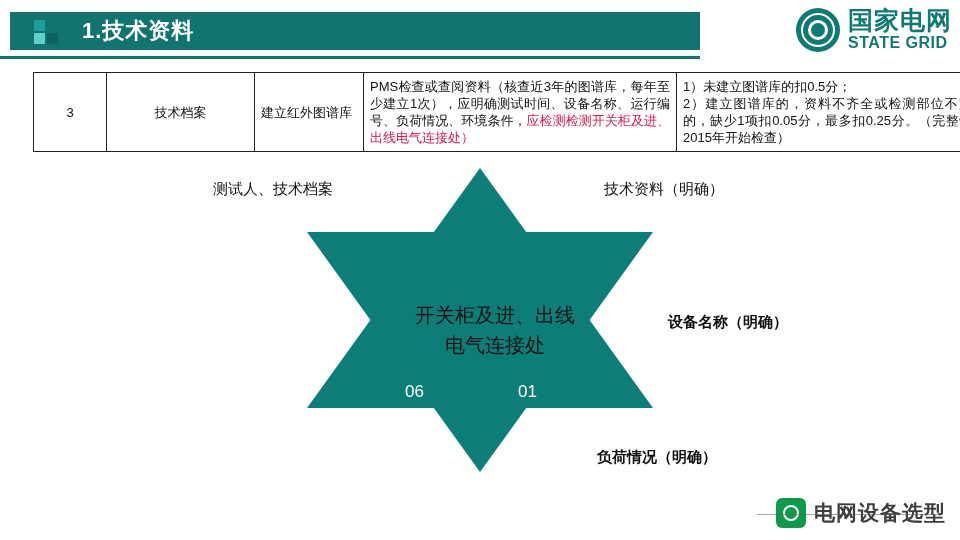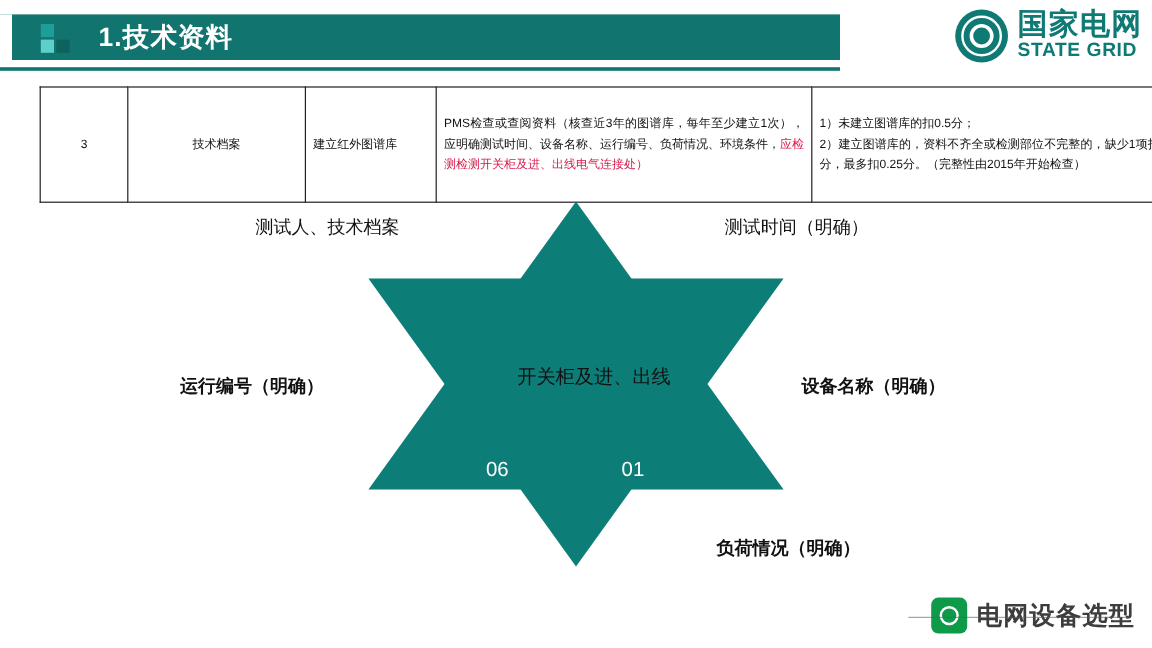--- a/index.html
+++ b/index.html
@@ -120,23 +120,23 @@
     left: 33px; top: 72px;
     width: 896px;
   }
   table.spec {
     border-collapse: collapse;
     width: 896px;
     table-layout: fixed;
   }
   table.spec td {
     border: 1px solid #231f20;
-    font-size: 10px;
+    font-size: 13px;
     color: #111111;
-    padding: 22px 6px;
+    padding: 5px 6px;
     vertical-align: middle;
     line-height: 17px;
   }
   td.c-idx { width: 60px; text-align: center; }
   td.c-cat { width: 135px; text-align: center; }
   td.c-item { width: 96px; text-align: left; line-height: 18px; }
   td.c-req { width: 300px; text-align: justify; }
   td.c-score { width: 303px; text-align: justify; vertical-align: top; }
   .hl { color: #d61a4b; }
 
@@ -154,21 +154,21 @@
     position: absolute;
     color: #ffffff;
     font-size: 17px;
     font-weight: normal;
   }
   .center-label {
     position: absolute;
     left: 400px; top: 140px;
     width: 190px;
     text-align: center;
-    font-size: 16px;
+    font-size: 20px;
     color: #111111;
     line-height: 30px;
   }
   .lbl {
     position: absolute;
     font-size: 15px;
     font-weight: bold;
     color: #111111;
     white-space: nowrap;
   }
@@ -257,25 +257,25 @@
     <polygon points="195,312 22,72 368,72" fill="#0d7d78"></polygon>
   </svg>
 
   <div class="num" style="left:405px; top:222px;">06</div>
   <div class="num" style="left:518px; top:222px;">01</div>
   <div class="num" style="left:345px; top:320px;">05</div>
   <div class="num" style="left:578px; top:320px;">02</div>
 
   <div class="center-label">
     <div>开关柜及进、出线</div>
+    <div>电气连接处</div>
   </div>
 
   <div class="lbl" style="left:213px; top:20px; font-weight:normal;">测试人、技术档案</div>
-  <div class="lbl" style="left:604px; top:20px; font-weight:normal;">测试时间（明确）</div>
-  <div class="lbl" style="left:150px; top:153px;">运行编号（明确）</div>
+  <div class="lbl" style="left:604px; top:20px; font-weight:normal;">技术资料（明确）</div>
   <div class="lbl" style="left:668px; top:153px;">设备名称（明确）</div>
   <div class="lbl" style="left:597px; top:288px;">负荷情况（明确）</div>
 </div>
 
 <div class="wm">
   <div class="wm-badge"></div>
   <div class="wm-text">电网设备选型</div>
 </div>
 <div class="wm-strike"></div>
 

